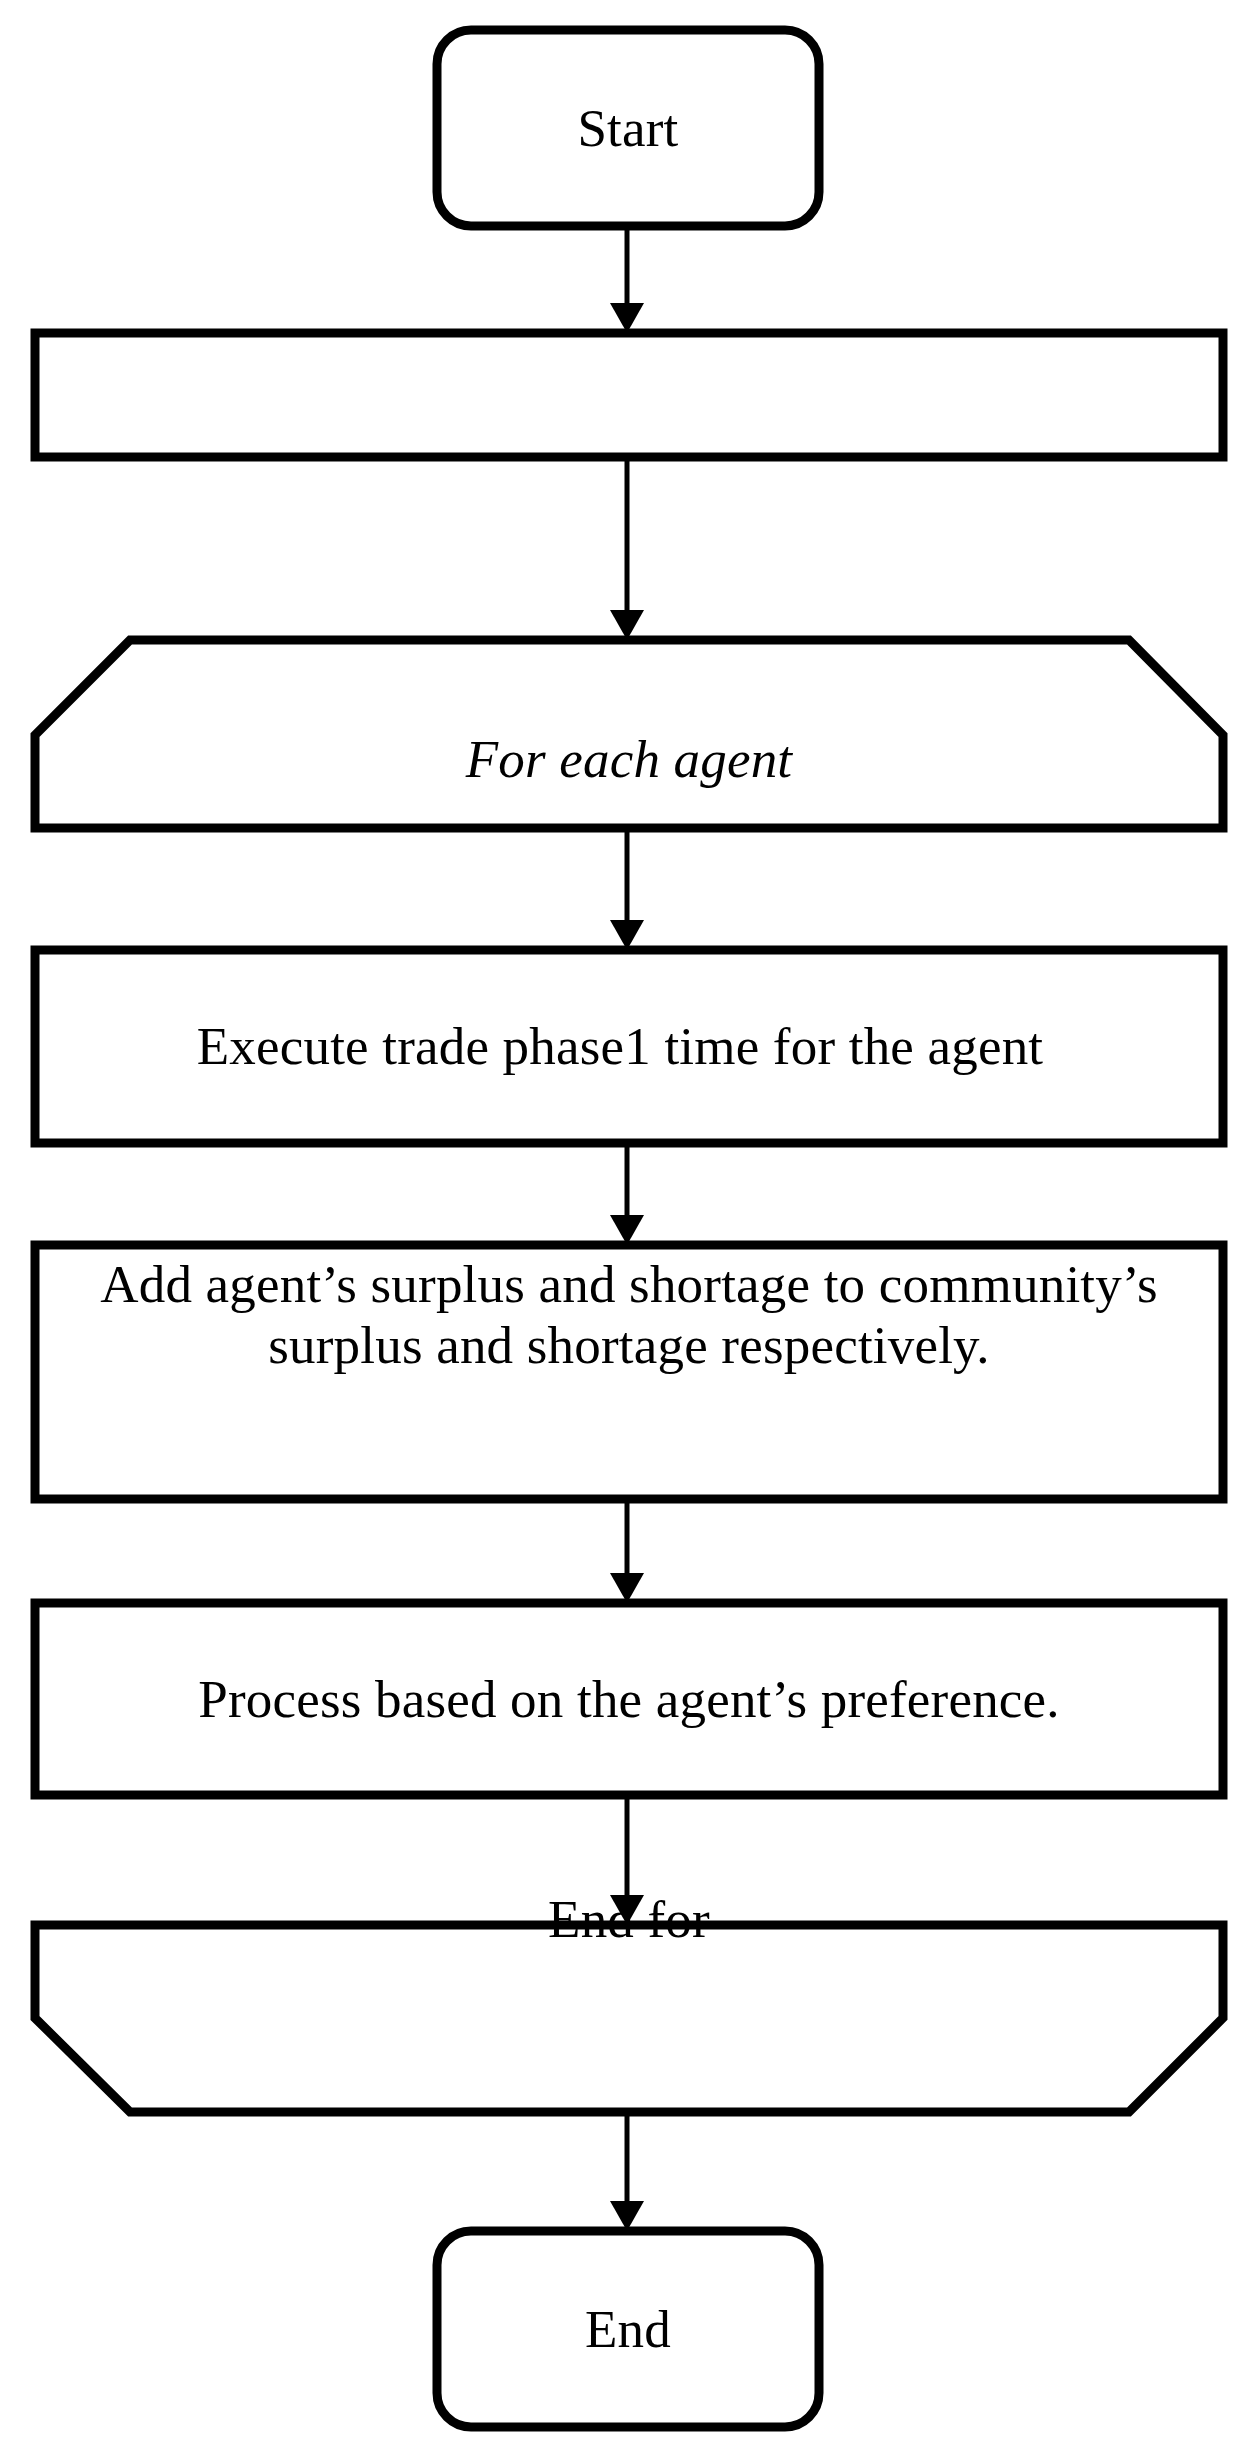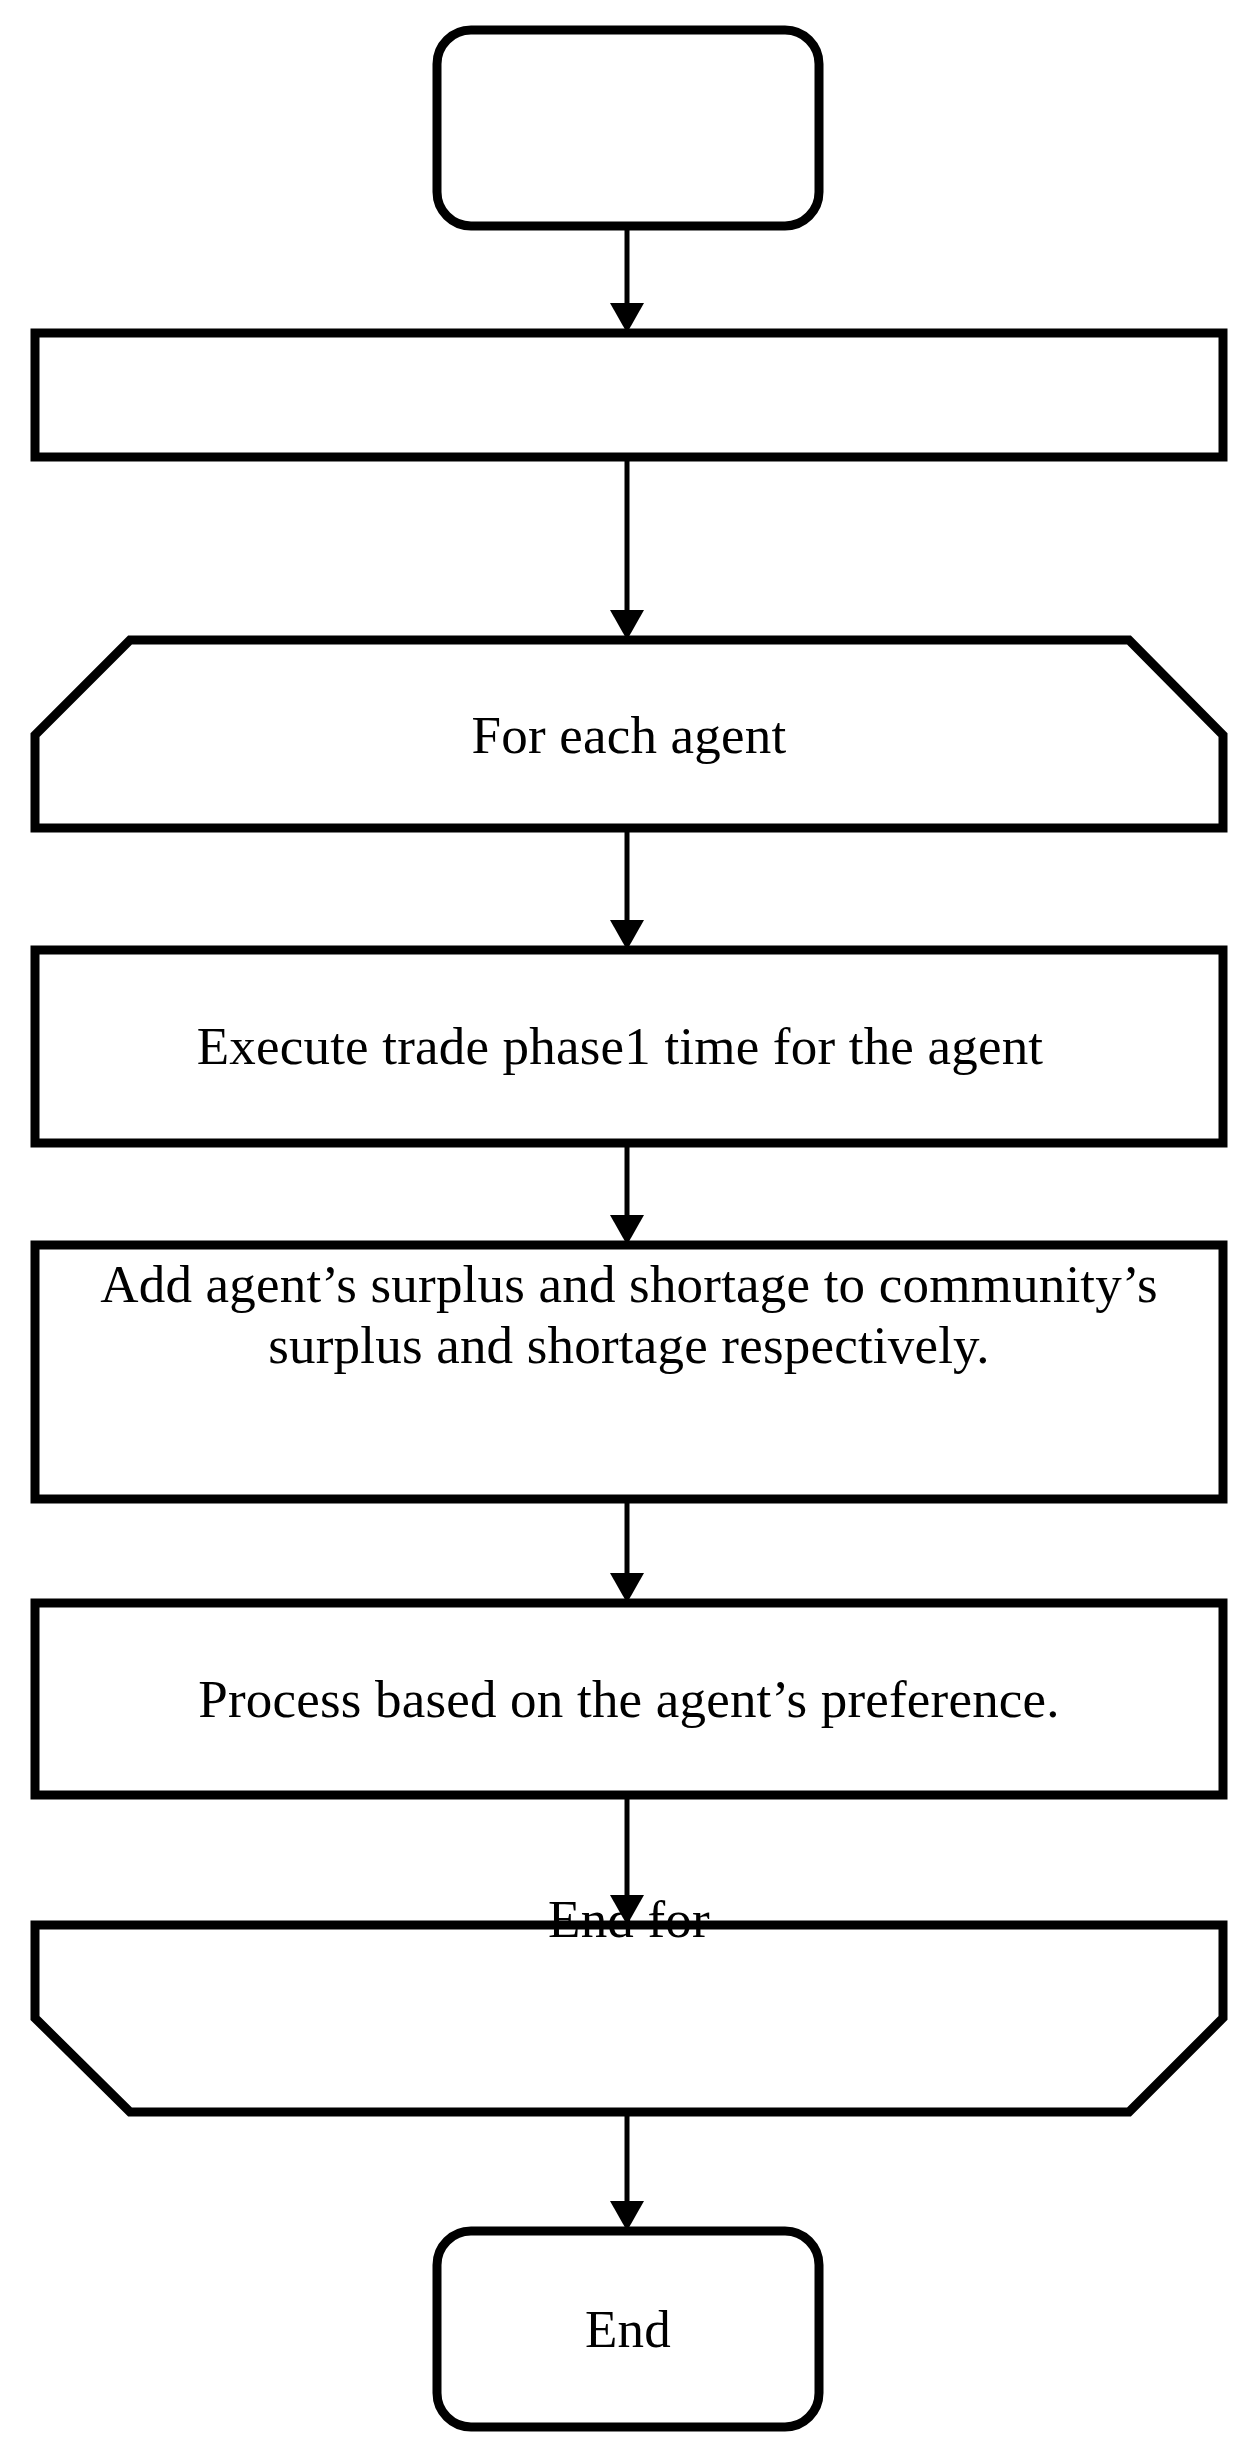--- a/index.html
+++ b/index.html
@@ -114,23 +114,24 @@
       <polygon class="arrow-head" points="610,1895 644,1895 627,1925"></polygon>
     </g>
 
     <g>
       <line class="conn-line" x1="627" y1="2112" x2="627" y2="2203"></line>
       <polygon class="arrow-head" points="610,2201 644,2201 627,2231"></polygon>
     </g>
 
   </svg>
 
+  <div class="node-text" style="left:437px; top:30px; width:382px; height:196px;">Start</div>
 
 
-  <div class="node-text" style="left:35px; top:666px; width:1188px; height:138px;">For each agent</div>
+  <div class="node-text" style="left:35px; top:690px; width:1188px; height:138px;font-style:italic;">For each agent</div>
 
   <div class="node-text" style="left:58px; top:950px; width:1124px; height:193px;">Execute trade phase1 time for the agent</div>
 
   <div class="node-text" style="left:55px; top:1188px; width:1148px; height:254px;">Add agent’s surplus and shortage to community’s surplus and shortage respectively.</div>
 
   <div class="node-text" style="left:180px; top:1603px; width:898px; height:192px;">Process based on the agent’s preference.</div>
 
   <div class="node-text" style="left:35px; top:1850px; width:1188px; height:138px;">End for</div>
 
   <div class="node-text" style="left:437px; top:2231px; width:382px; height:196px;">End</div>

